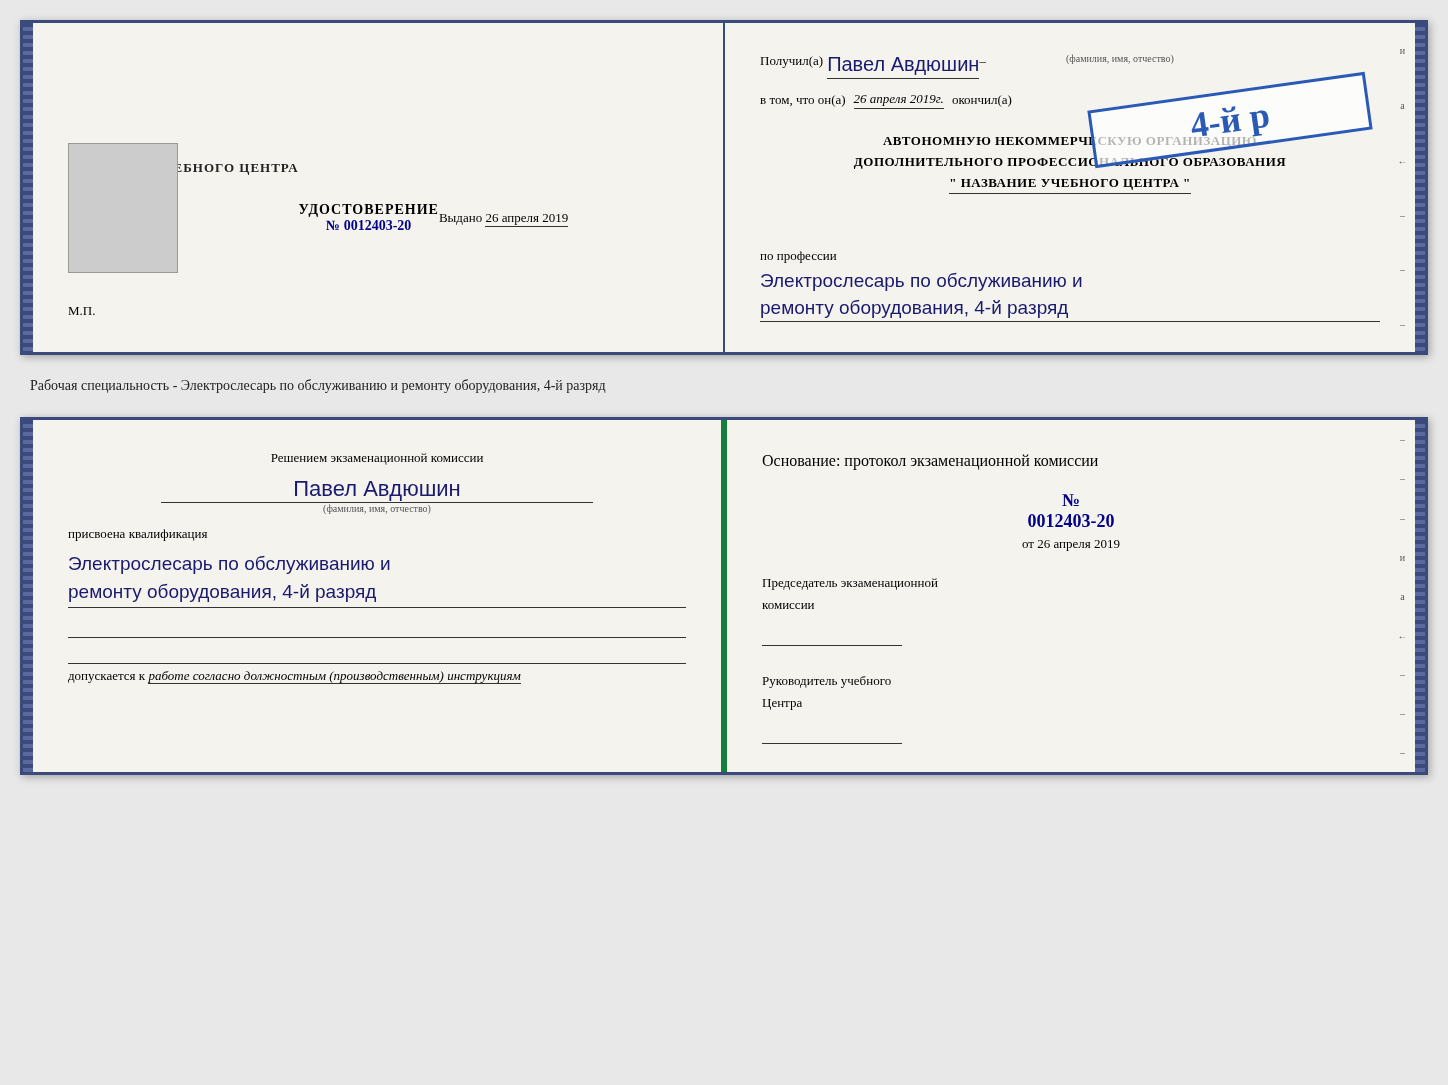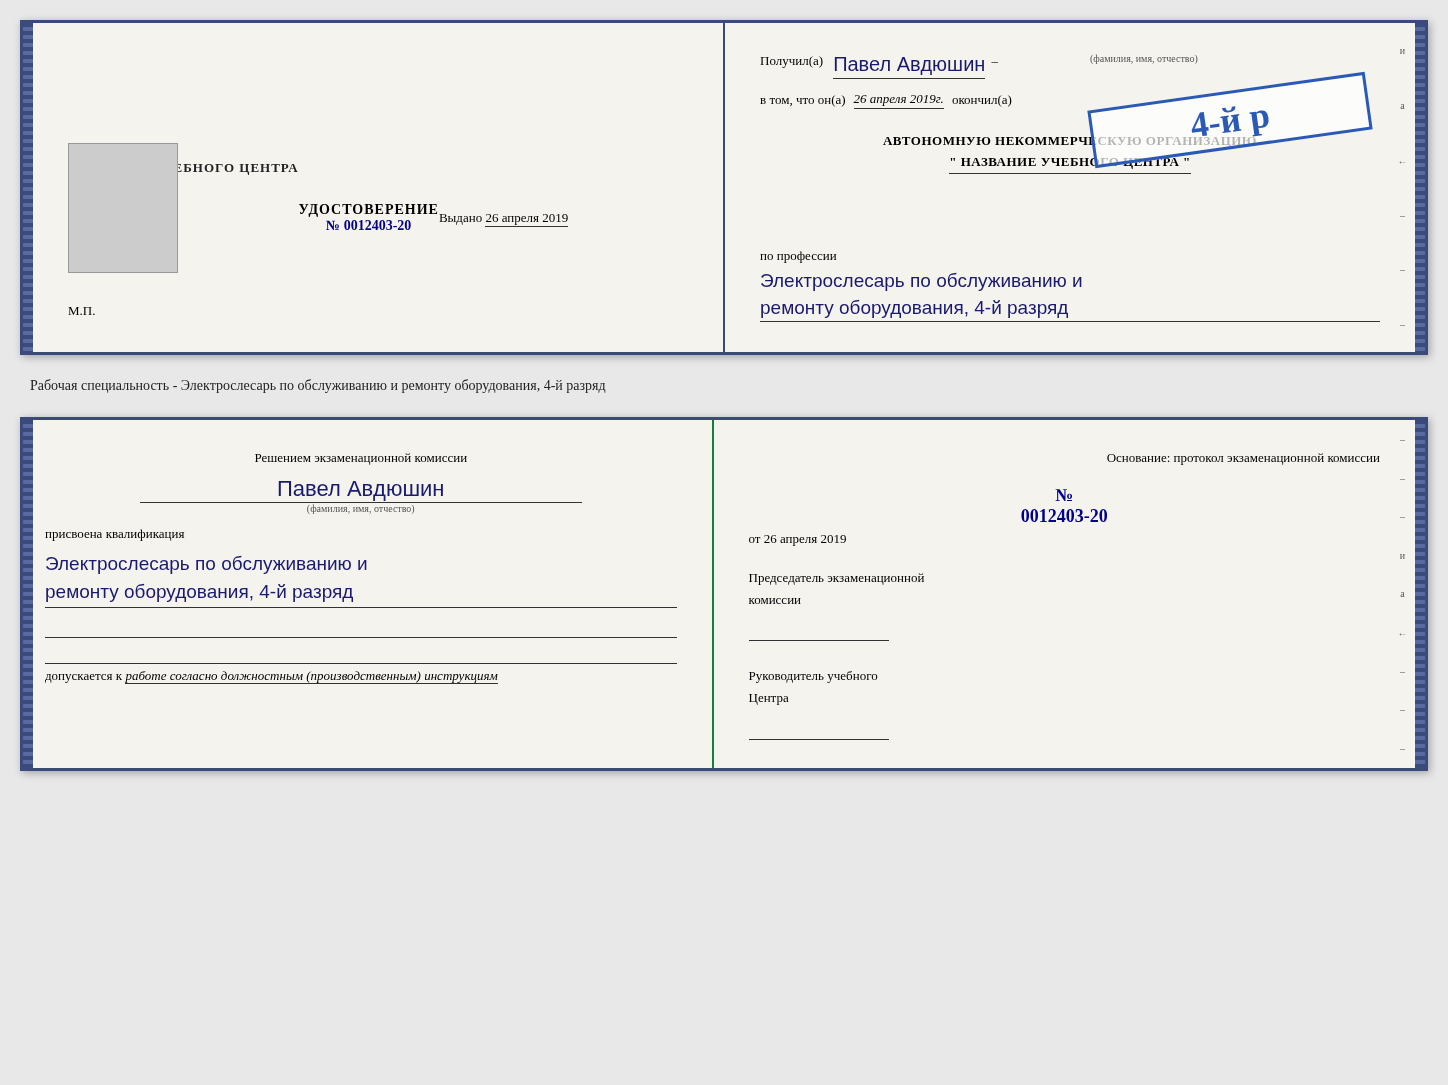--- a/index.html
+++ b/index.html
@@ -124,21 +124,20 @@
     .right-page-top {
       display: flex;
       flex-direction: column;
       gap: 12px;
     }
 
     .received-line {
       font-size: 13px;
       display: flex;
       align-items: flex-start;
-      gap: 6px;
       flex-wrap: wrap;
     }
 
     .received-name {
       font-family: 'Segoe UI', sans-serif;
       font-size: 20px;
       color: #1a1a6e;
       font-weight: 400;
       border-bottom: 1px solid #333;
       padding-bottom: 2px;
@@ -241,22 +240,21 @@
       box-shadow: 2px 2px 8px rgba(0,0,0,0.3);
     }
 
     .bottom-left, .bottom-right {
       flex: 1;
       padding: 28px 35px;
       position: relative;
     }
 
     .bottom-left {
-      border-right: 2px solid #15803d;
-      padding-left: 12px;
+      border-right: 6px solid #15803d;
     }
 
     .decision-title {
       font-size: 13px;
       text-align: center;
       line-height: 1.5;
       margin-bottom: 8px;
     }
 
     .decision-name {
@@ -307,38 +305,38 @@
     }
 
     .допускается-italic {
       font-style: italic;
       border-bottom: 1px solid #333;
       font-size: 13px;
     }
 
     
     .osnov-title {
-      font-size: 13px;
-      text-align: right;
+      font-size: 16px;
+      text-align: left;
       line-height: 1.6;
       margin-bottom: 16px;
     }
 
     .osnov-number {
       font-size: 18px;
       font-weight: bold;
       color: #00008b;
       text-align: center;
       display: block;
       margin-bottom: 4px;
     }
 
     .osnov-date {
       font-size: 13px;
-      text-align: left;
+      text-align: center;
       margin-bottom: 20px;
     }
 
     .signature-block {
       font-size: 13px;
       line-height: 1.7;
       margin-top: 16px;
     }
 
     .sig-line {
@@ -418,20 +416,21 @@
           <span class="date-underline">26 апреля 2019г.</span>
           <span>окончил(а)</span>
         </div>
 
         <div class="stamp-area" style="position:relative; min-height: 100px;">
           <div class="stamp-box">
             <div class="stamp-grade">4-й р</div>
           </div>
           <div class="org-block" style="margin-top:10px;">
             <div>АВТОНОМНУЮ НЕКОММЕРЧЕСКУЮ ОРГАНИЗАЦИЮ</div>
+            <div>ДОПОЛНИТЕЛЬНОГО ПРОФЕССИОНАЛЬНОГО ОБРАЗОВАНИЯ</div>
             <span class="org-name-underline">" НАЗВАНИЕ УЧЕБНОГО ЦЕНТРА "</span>
           </div>
         </div>
 
         <div class="profession-block">
           <div class="prof-label">по профессии</div>
           <div class="prof-value">
             <div>Электрослесарь по обслуживанию и</div>
             <div>ремонту оборудования, 4-й разряд</div>
           </div>

